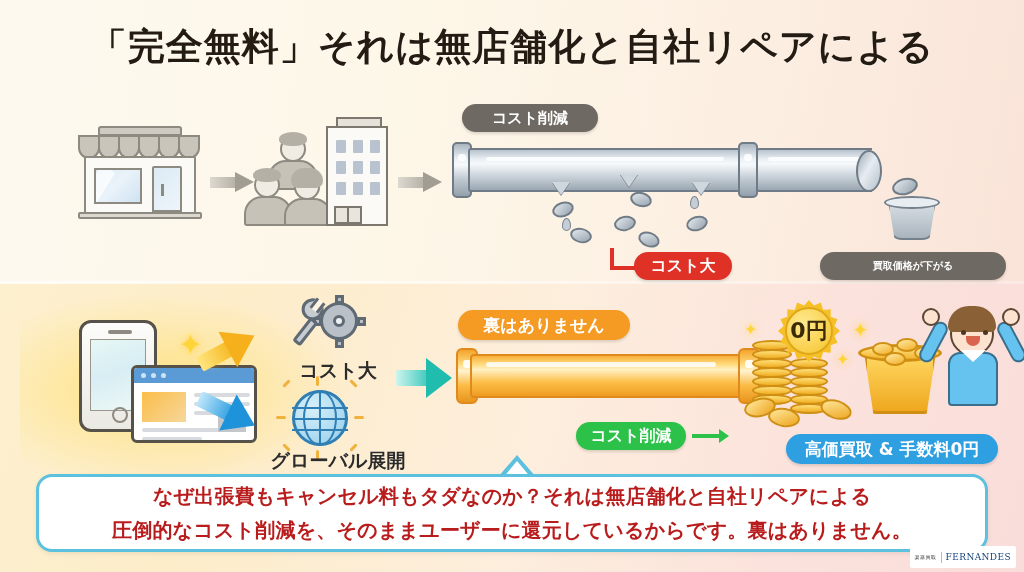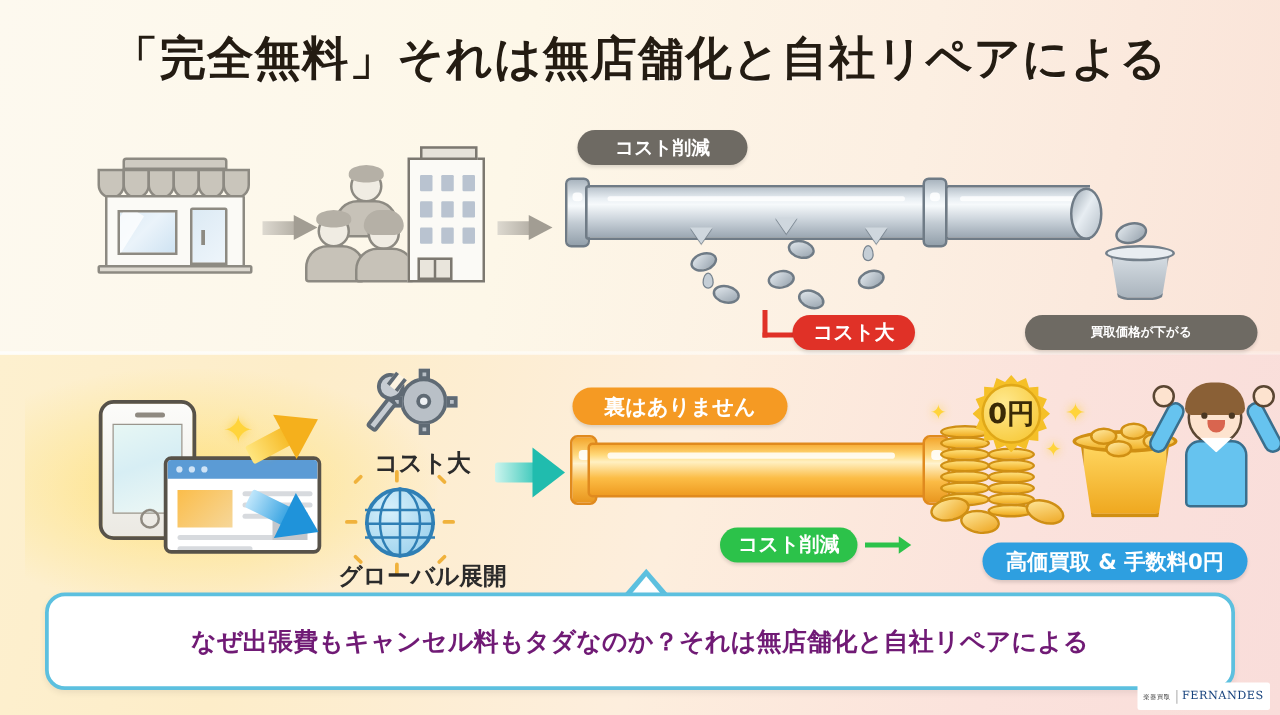--- a/index.html
+++ b/index.html
@@ -210,21 +210,21 @@
   .arrow-sm::after{content:"";position:absolute;right:-9px;top:-5px;width:0;height:0;
     border-top:7px solid transparent;border-bottom:7px solid transparent;border-left:10px solid #2cc24a;}
 
   
   .callout{
     position:absolute;left:36px;top:474px;width:952px;height:78px;
     background:#fff;border:3px solid #5cc0df;border-radius:16px;box-sizing:border-box;
     display:flex;flex-direction:column;align-items:center;justify-content:center;gap:7px;
     box-shadow:0 2px 5px rgba(0,0,0,.07);
   }
-  .callout div{font-size:20px;font-weight:700;color:#701a75;white-space:nowrap;letter-spacing:.2px;}
+  .callout div{font-size:20px;font-weight:700;color:#b91c1c;white-space:nowrap;letter-spacing:.2px;}
   .tail{position:absolute;left:498px;top:455px;width:0;height:0;
     border-left:19px solid transparent;border-right:19px solid transparent;border-bottom:22px solid #5cc0df;}
   .tail-in{position:absolute;left:502px;top:461px;width:0;height:0;
     border-left:15px solid transparent;border-right:15px solid transparent;border-bottom:18px solid #fff;}
 
   
   .logo{position:absolute;right:8px;bottom:4px;height:18px;display:flex;align-items:center;gap:4px;
     background:#fff;padding:2px 5px;border-radius:2px;}
   .logo .jp{font-size:5px;color:#333;letter-spacing:.5px;}
   .logo .sep{width:1px;height:11px;background:#bbb;}
@@ -463,20 +463,21 @@
     <div class="body"></div>
     <div class="collar"></div>
   </div>
 
   <div class="pill pill-blue" style="left:786px;top:434px;width:212px;height:30px;font-size:17px">高価買取 &amp; 手数料0円</div>
 
   <div class="tail"></div>
   <div class="tail-in"></div>
   <div class="callout">
     <div>なぜ出張費もキャンセル料もタダなのか？それは無店舗化と自社リペアによる</div>
+    <div>圧倒的なコスト削減を、そのままユーザーに還元しているからです。裏はありません。</div>
   </div>
 
   <div class="logo">
     <span class="jp">楽器買取</span>
     <span class="sep"></span>
     <span class="bn">FERNANDES</span>
   </div>
 
 </div>
 

